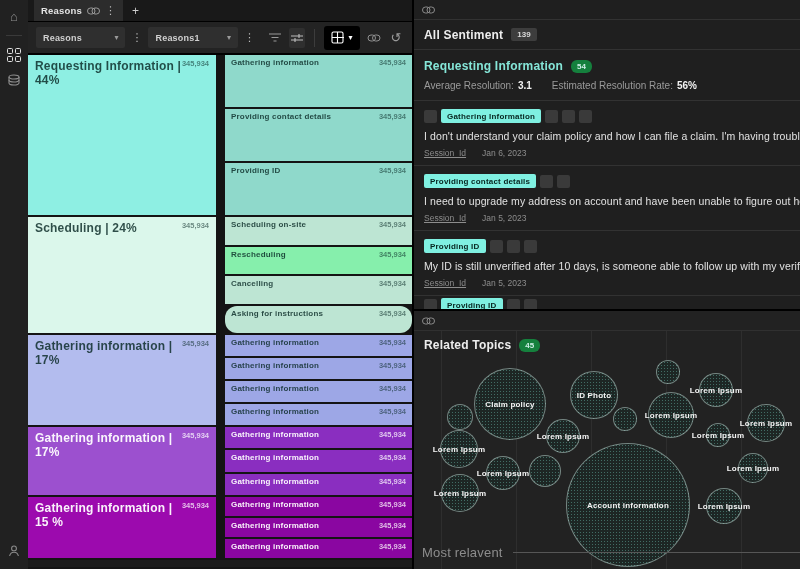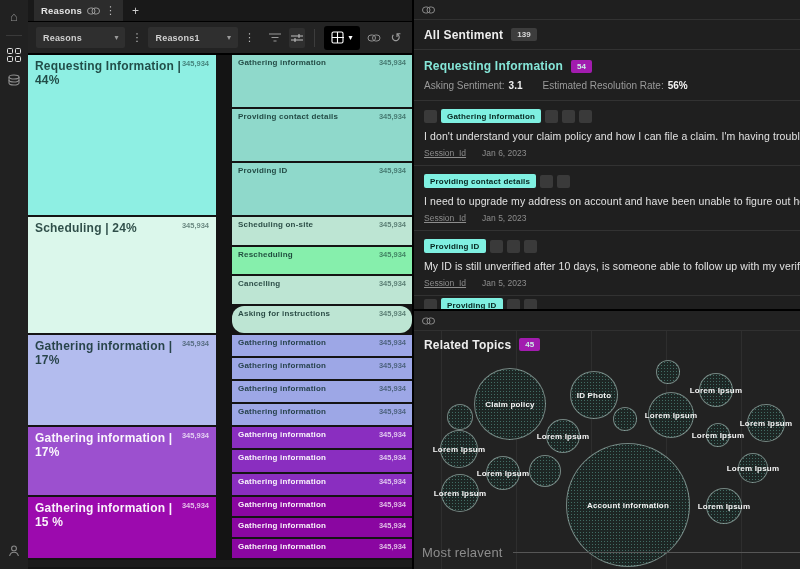--- a/index.html
+++ b/index.html
@@ -32,42 +32,42 @@
   .dd .chev { color:#9a9a9a; font-size:8px; }
   .tico { color:#9a9a9a; display:flex; align-items:center; justify-content:center; width:20px; height:20px; cursor:pointer; }
   .tico.boxed { background:#2f2f2f; border-radius:2px; }
   .vdiv { width:1px; height:18px; background:#3c3c3c; margin:0 3px; }
   .blackbtn { background:#000; border-radius:3px; height:24px; min-width:36px; display:flex; align-items:center;
     justify-content:center; gap:4px; padding:0 6px; cursor:pointer; }
   .blackbtn .chev { color:#fff; font-size:8px; }
 
   
   .treemap { flex:1; display:flex; flex-direction:column; gap:2px; background:#141414; padding:0 0 0 0; }
-  .tm-row { display:flex; gap:16px; }
+  .tm-row { display:flex; gap:9px; }
   .tm-main { flex:0 0 188px; padding:4px 7px; display:flex; justify-content:space-between; align-items:flex-start; cursor:pointer; }
   .tm-label { font-size:12px; font-weight:bold; letter-spacing:.2px; }
   .tm-val { font-size:7.5px; font-weight:bold; white-space:nowrap; }
   .tm-subs { flex:1; display:flex; flex-direction:column; gap:2px; }
   .tm-sub { flex:1; display:flex; justify-content:space-between; align-items:flex-start; padding:3px 6px; cursor:pointer; }
   .tm-sub .s-label { font-size:8px; font-weight:bold; letter-spacing:.2px; }
   .ink-dark .tm-label, .tm-sub.ink-dark .s-label { color:rgba(8,40,36,.82); }
   .ink-dark .tm-val { color:rgba(8,40,36,.55); }
   .ink-light .tm-label, .tm-sub.ink-light .s-label { color:rgba(255,255,255,.95); }
   .ink-light .tm-val { color:rgba(255,255,255,.72); }
   .tm-bottom { height:7px; background:#1b1b1b; }
 
   
   .rightcol { flex:1; display:flex; flex-direction:column; border-left:2px solid #000; background:#1f1f1f; }
   .phead { height:20px; display:flex; align-items:center; justify-content:space-between; padding:0 8px;
     border-bottom:1px solid #323232; flex:0 0 20px; }
   .allsess { height:30px; flex:0 0 30px; display:flex; align-items:center; padding:0 10px; border-bottom:1px solid #323232; }
   .allsess .ttl { color:#ededed; font-size:12px; font-weight:bold; letter-spacing:.2px; }
   .badge { background:#3d3d3d; color:#d8d8d8; font-size:8px; font-weight:bold; padding:2px 6px;
     border-radius:2px; margin-left:8px; }
-  .badge.teal { background:#a21caf; color:#cdeee6; }
+  .badge.teal { background:#15803d; color:#cdeee6;border-radius:6px; }
 
   .sechead { display:flex; align-items:center; padding:9px 10px 3px; }
   .sechead .ttl { color:#85e6d8; font-size:12px; font-weight:bold; letter-spacing:.2px; }
   .stats { display:flex; align-items:center; padding:4px 10px 9px; border-bottom:1px solid #323232; font-size:10px; }
   .stats .lab { color:#9a9a9a; }
   .stats .val { color:#f2f2f2; font-weight:bold; margin-left:4px; }
   .stats .pair { display:flex; margin-right:20px; }
 
   .card { position:relative; padding:8px 10px 7px; border-bottom:1px solid #323232; cursor:pointer; }
   .chips { display:flex; gap:4px; align-items:center; height:14px; }
@@ -76,21 +76,21 @@
     border-radius:2px; letter-spacing:.2px; white-space:nowrap; }
   .msg { color:#e2e2e2; font-size:10.5px; margin:7px 0 6px; white-space:nowrap; overflow:hidden;
     text-overflow:ellipsis; padding-right:20px; letter-spacing:.1px; }
   .meta { font-size:8.5px; color:#8d8d8d; display:flex; gap:16px; }
   .meta .sid { text-decoration:underline; cursor:pointer; }
   .card.partial { height:13px; padding:2px 10px 0; overflow:hidden; border-bottom:none; }
 
   
   .related { flex:1; position:relative; border-top:2px solid #000; background:#222; overflow:hidden; }
   .related .phead { border-bottom:1px solid #303030; background:#222; position:relative; z-index:5; }
-  .rt-title { position:absolute; top:27px; left:10px; z-index:4; display:flex; align-items:flex-start; }
+  .rt-title { position:absolute; top:27px; left:10px; z-index:4; display:flex; align-items:flex-end; }
   .rt-title .ttl { color:#ededed; font-size:12px; font-weight:bold; letter-spacing:.2px; }
   .gline { position:absolute; top:20px; bottom:0; width:1px; background:#2e2e2e; z-index:1; }
   .bubble { position:absolute; border-radius:50%; border:1px solid rgba(190,214,208,.55); z-index:2;
     background-color:#1d2624;
     background-image:radial-gradient(rgba(125,222,206,.38) .6px, rgba(125,222,206,.07) .8px, transparent 1px);
     background-size:3px 3px; display:flex; align-items:center; justify-content:center; cursor:pointer; }
   .bubble span { color:#f4f4f4; font-size:8px; font-weight:bold; white-space:nowrap; letter-spacing:.2px; }
   .axis { position:absolute; left:8px; right:8px; bottom:9px; display:flex; align-items:center; gap:10px; z-index:3; }
   .axis .alab { color:#8d8d8d; font-size:13px; letter-spacing:.2px; }
   .axis .aline { flex:1; height:1px; background:#565656; }
@@ -310,21 +310,21 @@
     </div>
 
     <div class="sechead">
       <span class="ttl">Requesting Information</span>
       <span class="badge teal">54</span>
 
     </div>
 
     <div class="stats">
       <span class="pair">
-        <span class="lab">Asking Sentiment:</span>
+        <span class="lab">Average Resolution:</span>
         <span class="val">3.1</span>
       </span>
       <span class="pair">
         <span class="lab">Estimated Resolution Rate:</span>
         <span class="val">56%</span>
       </span>
 
     </div>
 
     <div class="card">

